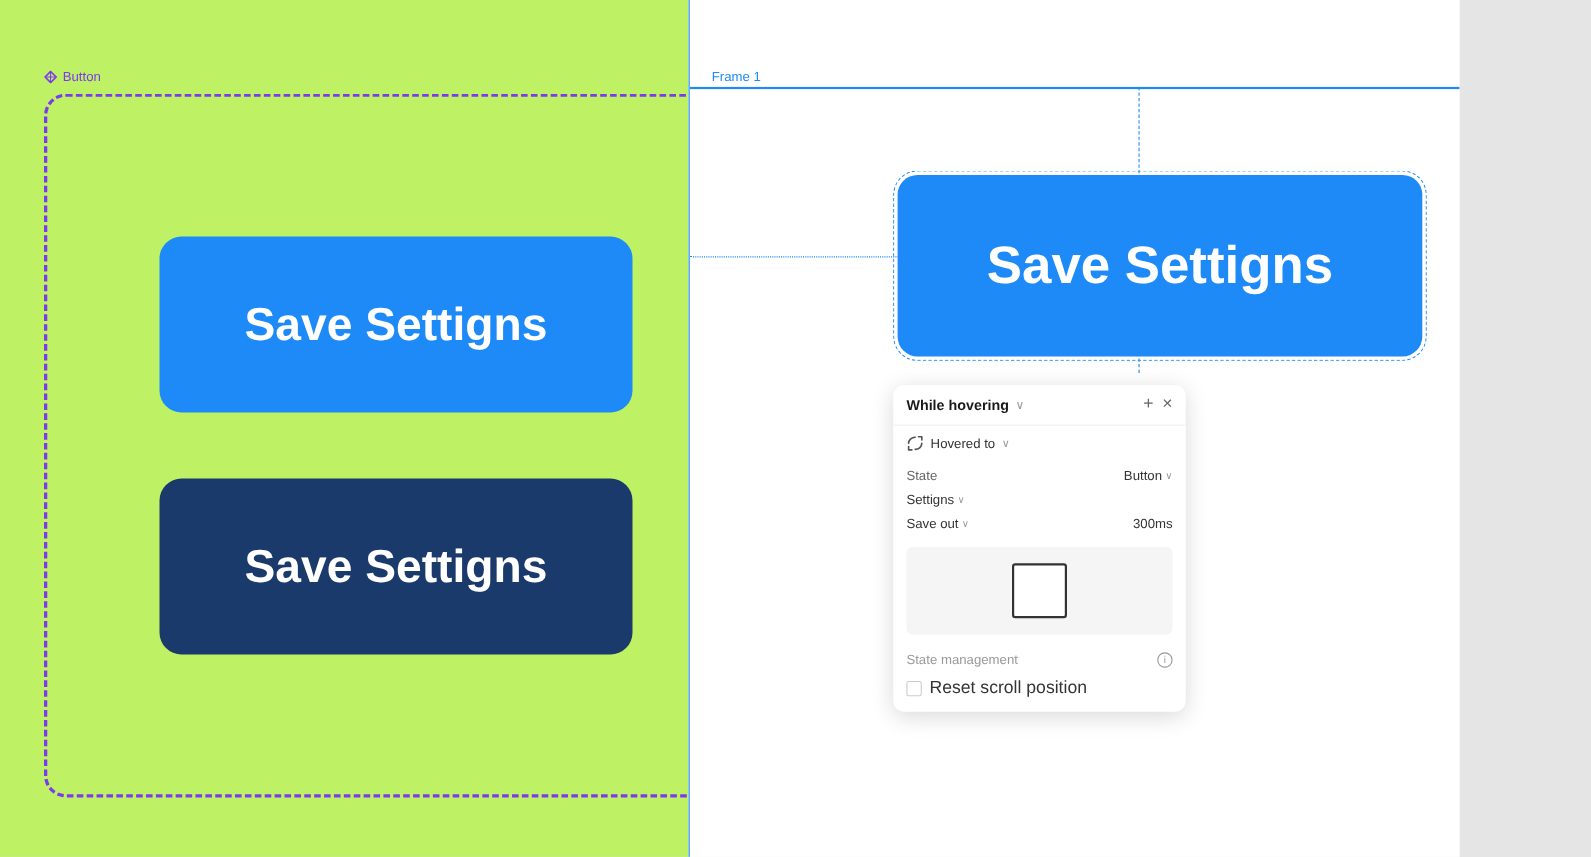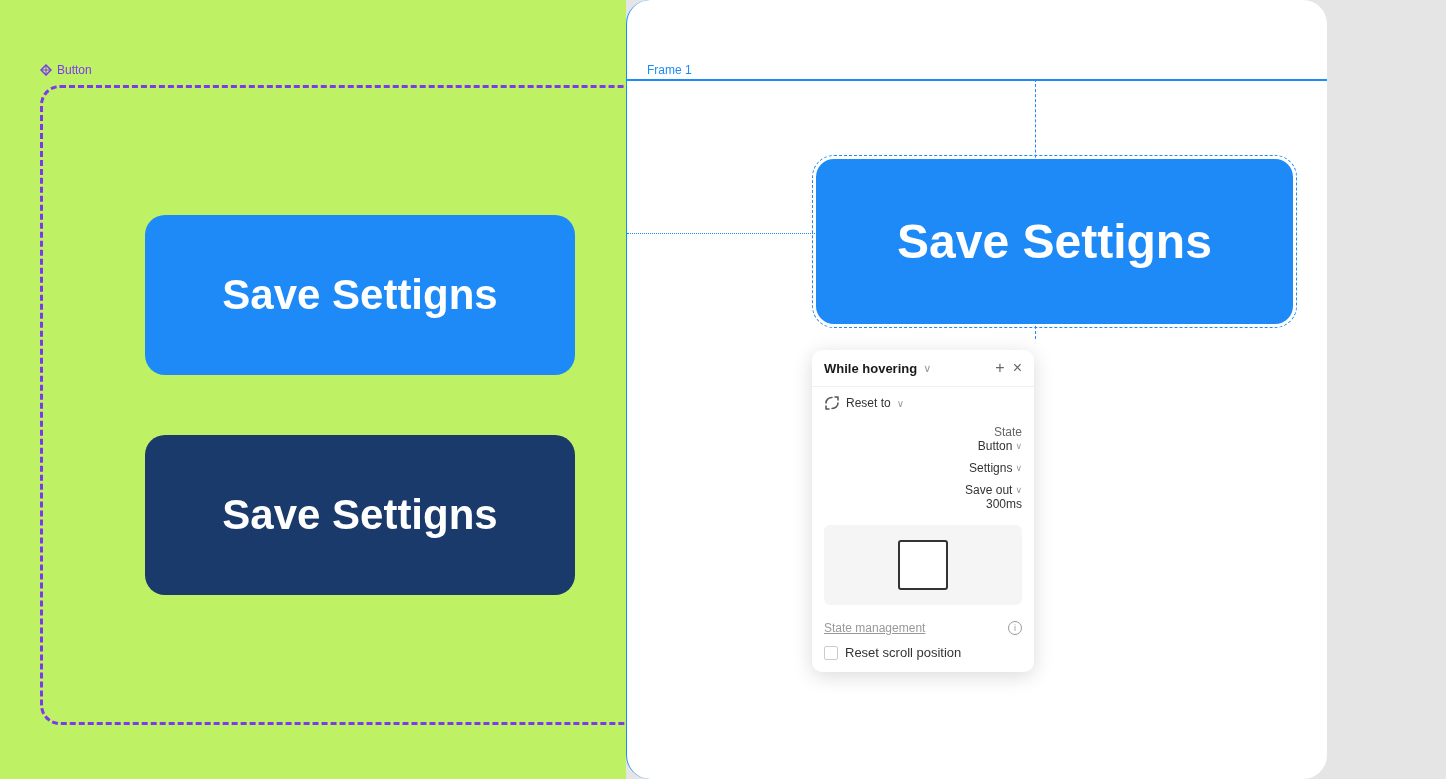--- a/index.html
+++ b/index.html
@@ -88,21 +88,20 @@
     }
 
     
     .right-panel {
       width: 701px;
       height: 779px;
       background: white;
       border-left: 1.5px solid #1d8af7;
       position: relative;
       overflow: hidden;
-      border-radius: 24px;
     }
 
     .frame-label {
       position: absolute;
       top: 63px;
       left: 20px;
       font-size: 12px;
       color: #1d8af7;
       font-weight: 500;
     }
@@ -153,21 +152,21 @@
       color: white;
       font-size: 48px;
       font-weight: 700;
     }
 
     
     .interaction-panel {
       position: absolute;
       top: 350px;
       left: 185px;
-      width: 222px;
+      width: 266px;
       background: white;
       border-radius: 10px;
       box-shadow: 0 4px 20px rgba(0,0,0,0.15);
       overflow: hidden;
     }
 
     .panel-header {
       display: flex;
       align-items: center;
       justify-content: space-between;
@@ -224,24 +223,23 @@
       color: #333;
     }
 
     .change-to-chevron {
       font-size: 10px;
       color: #999;
     }
 
     .property-row {
       display: flex;
-      align-items: flex-end;
+      align-items: flex-start;
       justify-content: space-between;
       padding: 4px 0;
-      flex-direction: column;
     }
 
     .property-label {
       font-size: 12px;
       color: #666;
     }
 
     .property-value {
       font-size: 12px;
       color: #333;
@@ -279,21 +277,20 @@
       display: flex;
       align-items: center;
       justify-content: space-between;
       padding: 6px 0;
     }
 
     .state-management-label {
       font-size: 12px;
       color: #999;
       font-weight: 500;
-      text-decoration: underline;
     }
 
     .info-icon {
       width: 14px;
       height: 14px;
       border: 1.5px solid #999;
       border-radius: 50%;
       display: flex;
       align-items: center;
       justify-content: center;
@@ -310,21 +307,21 @@
 
     .checkbox {
       width: 14px;
       height: 14px;
       border: 1.5px solid #ccc;
       border-radius: 2px;
       background: white;
     }
 
     .checkbox-label {
-      font-size: 13px;
+      font-size: 16px;
       color: #333;
     }
 
     
     .vertical-divider {
       position: absolute;
       top: 79px;
       left: 408px;
       width: 1px;
       height: 260px;
@@ -385,21 +382,21 @@
 
     <div class="panel-body">
 
       <div class="change-to-row">
         <svg width="16" height="16" viewBox="0 0 16 16" fill="none">
           <path d="M2 8C2 5 4.5 2.5 8 2.5" stroke="#555" stroke-width="1.5" stroke-linecap="round"></path>
           <path d="M14 8C14 11 11.5 13.5 8 13.5" stroke="#555" stroke-width="1.5" stroke-linecap="round"></path>
           <polyline points="11,2 14,2 14,5" stroke="#555" stroke-width="1.5" stroke-linecap="round" stroke-linejoin="round" fill="none"></polyline>
           <polyline points="5,14 2,14 2,11" stroke="#555" stroke-width="1.5" stroke-linecap="round" stroke-linejoin="round" fill="none"></polyline>
         </svg>
-        <span class="change-to-label">Reset to</span>
+        <span class="change-to-label">Hovered to</span>
         <span class="change-to-chevron">∨</span>
       </div>
 
       <div class="property-row">
         <span class="property-label">State</span>
         <div class="property-value">
           <span>Button</span>
           <span class="property-value-chevron">∨</span>
         </div>
       </div>

